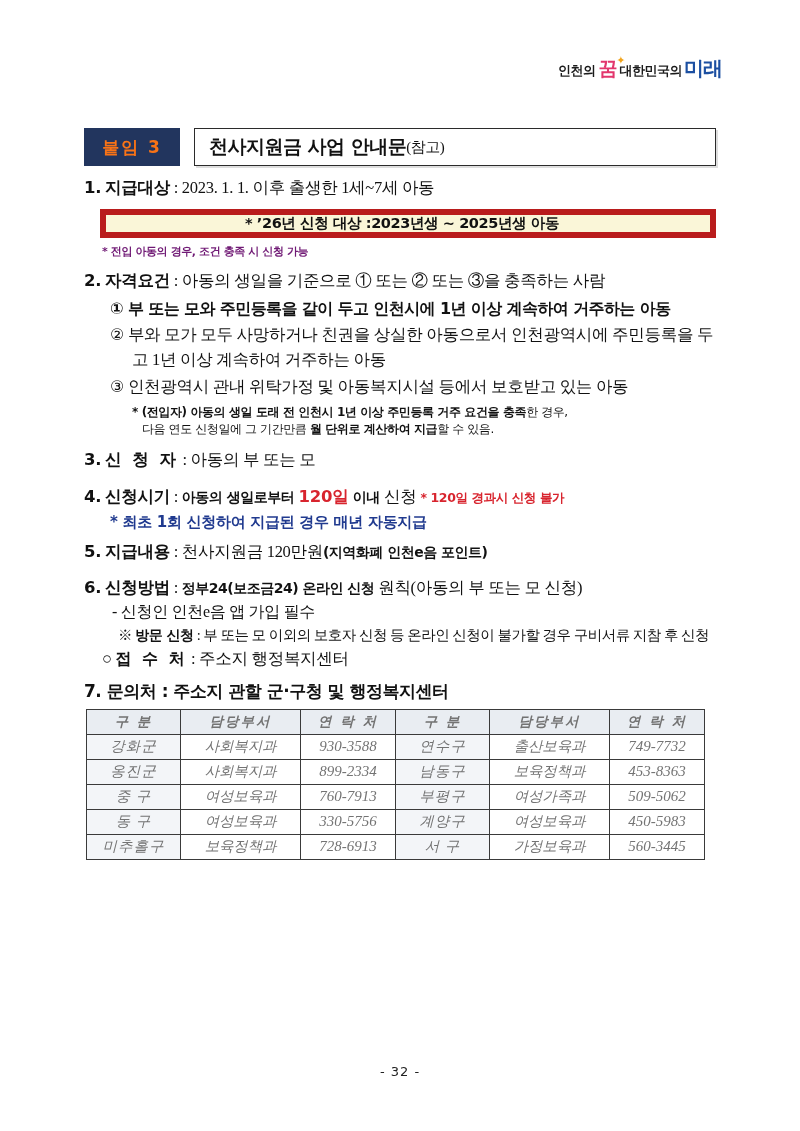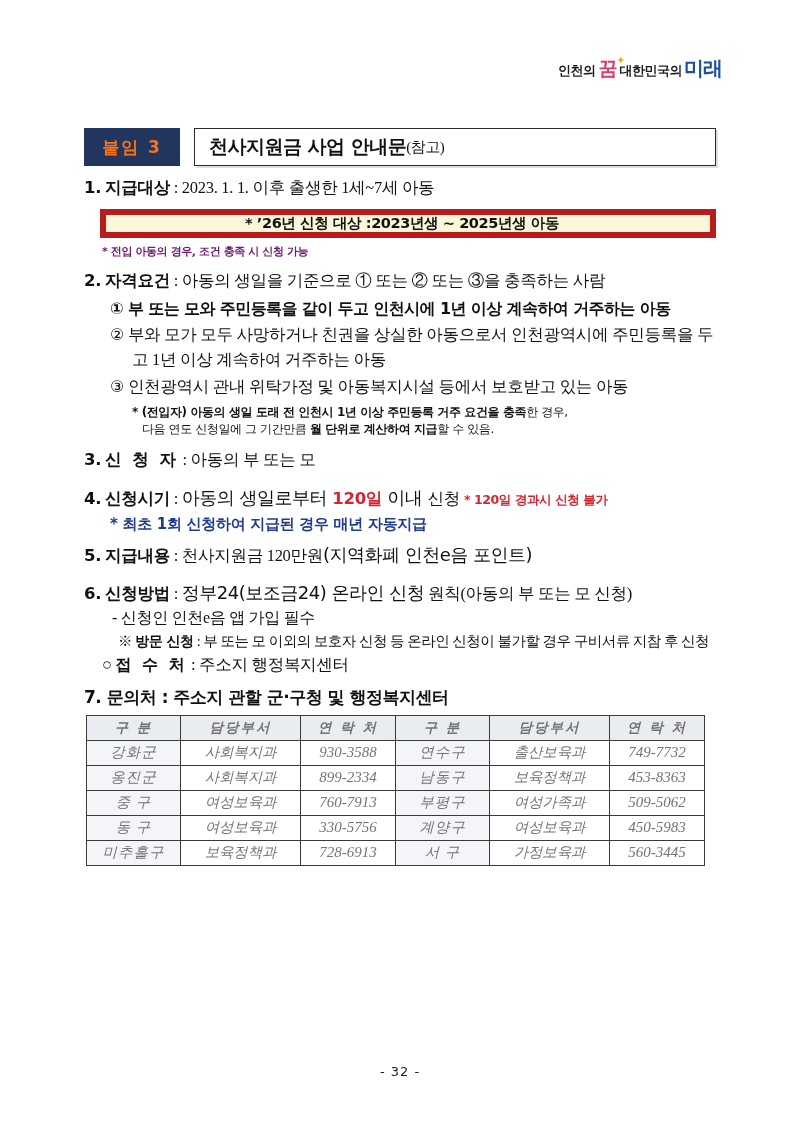--- a/index.html
+++ b/index.html
@@ -156,22 +156,22 @@
     font-size: 16.5px;
     letter-spacing: 2.5px;
   }
   .plain {
     font-family: "Liberation Serif", serif;
     font-size: 16.5px;
     letter-spacing: -0.3px;
   }
   .bold-s {
     font-family: "DejaVu Sans", sans-serif;
-    font-weight: 400;
-    font-size: 18px;
+    font-weight: 700;
+    font-size: 14px;
     letter-spacing: -0.5px;
   }
 
   
   .callout {
     margin: 8px 0 6px 16px;
     border: 6px solid #b91c1c;
     background: #faf6d8;
     height: 29px;
     display: flex;

